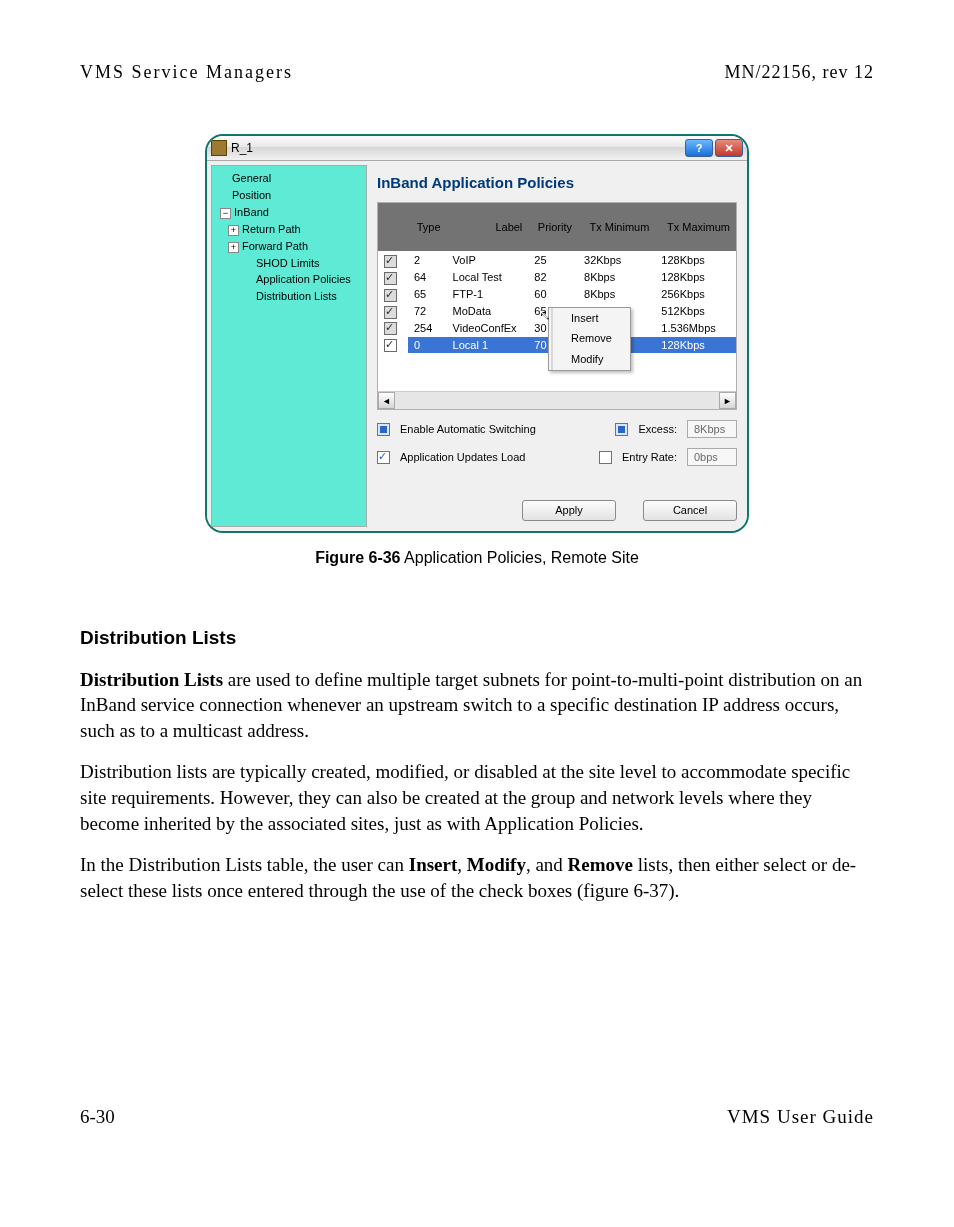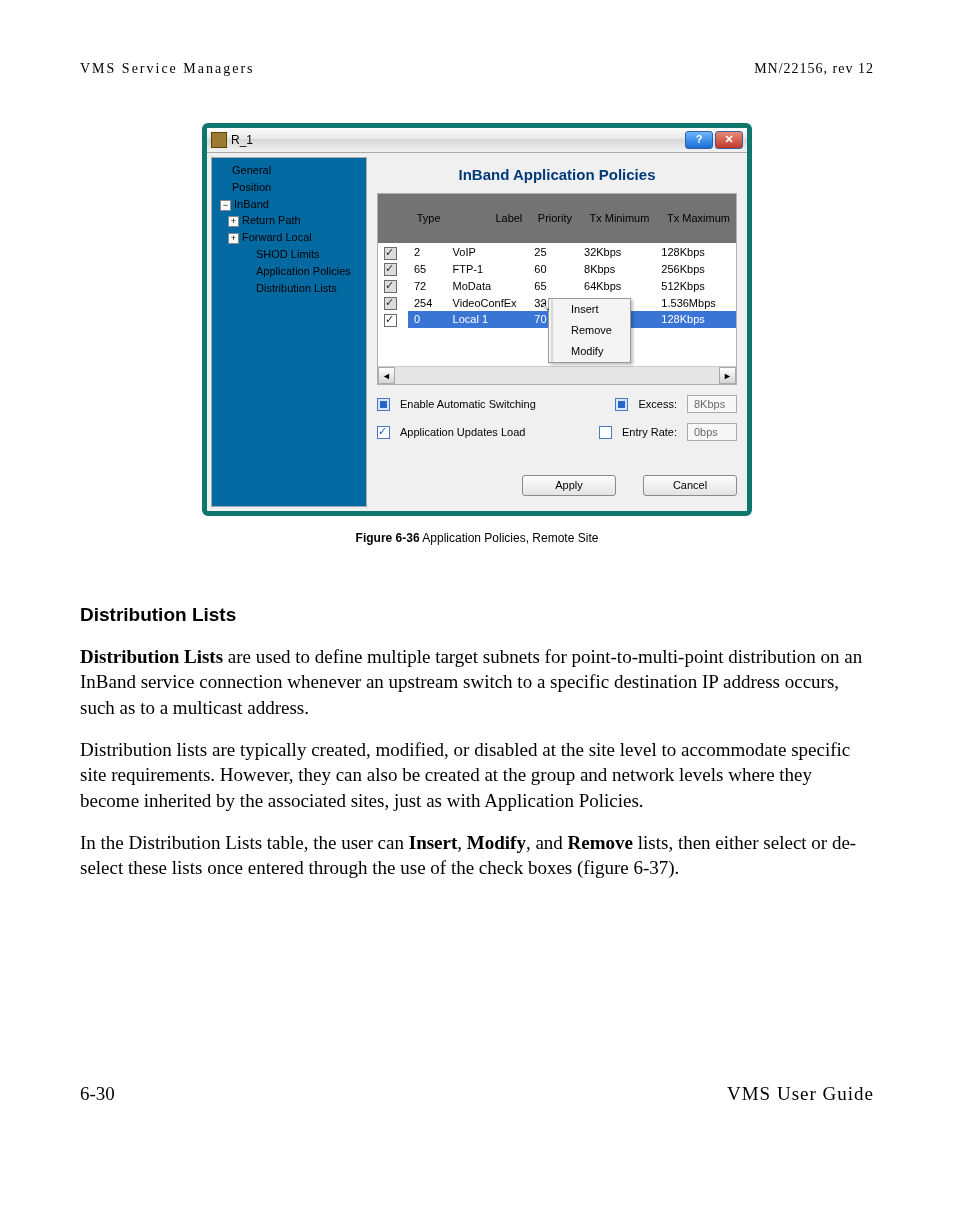--- a/index.html
+++ b/index.html
@@ -7,41 +7,42 @@
     margin: 0;
     padding: 60px 80px;
     background: #fff;
     color: #000;
     font-size: 19px;
     line-height: 1.35;
   }
   .header {
     display: flex;
     justify-content: space-between;
-    font-size: 14px;
+    font-size: 18px;
     letter-spacing: 1px;
-    margin-bottom: 44px;
+    margin-bottom: 18px;
   }
   .header-left { letter-spacing: 2px; }
   .figure-wrap {
     display: flex;
     flex-direction: column;
     align-items: center;
     margin-bottom: 56px;
   }
   .window {
     width: 540px;
-    border: 5px solid #0f766e;
-    border-radius: 6px;
+    border: 2px solid #0f766e;
+    border-radius: 18px;
     overflow: hidden;
     font-family: Tahoma, Arial, sans-serif;
     font-size: 11px;
     color: #000;
     background: #f0f0f0;
     box-shadow: 0 0 0 1px #ccc inset;
+    margin-top: 32px;
   }
   .titlebar {
     height: 24px;
     background: linear-gradient(#fdfdfd, #e8e8e8 45%, #d6d6d6 46%, #f2f2f2);
     border-bottom: 1px solid #aaa;
     display: flex;
     align-items: center;
     padding: 0 4px;
   }
   .titlebar .sysicon {
@@ -62,21 +63,21 @@
   .tb-help { background: linear-gradient(#6bb7ff,#1a6fd6); }
   .tb-close { background: linear-gradient(#e98a7a,#c0392b); }
   .body-area {
     display:flex;
     background:#f0f0f0;
   }
   .tree {
     width: 150px;
     border: 1px solid #aaa;
     margin: 4px;
-    background:#0369a1;
+    background:#5eead4;
     padding: 4px 2px;
     min-height: 340px;
   }
   .tree .node {
     padding: 1px 0 1px 6px;
     white-space: nowrap;
     font-size: 11px;
   }
   .tree .lvl1 { padding-left: 14px; }
   .tree .lvl2 { padding-left: 30px; }
@@ -95,21 +96,20 @@
     width:9px;
     margin-right:3px;
   }
   .right {
     flex:1;
     padding: 6px 10px 10px 6px;
     display:flex;
     flex-direction:column;
   }
   .panel-title {
-    text-align:center;
     font-weight:bold;
     font-size: 15px;
     color:#003a7a;
     padding: 6px 0 8px;
   }
   .tbl-wrap {
     border: 1px solid #b0b0b0;
     background:#fff;
     position: relative;
   }
@@ -221,21 +221,21 @@
     text-align:center;
   }
   .btn-row {
     display:flex;
     justify-content:flex-end;
     gap: 27px;
     margin-top: 34px;
   }
   .figcap {
     font-family: Arial, sans-serif;
-    font-size: 12px;
+    font-size: 16px;
     margin-top: 14px;
   }
   .figcap b { font-weight:bold; }
   h3.sect {
     font-family: Arial, sans-serif;
     font-size: 19px;
     font-weight: bold;
     margin: 0 0 10px;
   }
   p { margin: 16px 0 16px; }
@@ -264,21 +264,21 @@
         <span class="tb-btn tb-help">?</span>
         <span class="tb-btn tb-close">✕</span>
       </span>
     </div>
     <div class="body-area">
       <div class="tree">
         <div class="node"><span class="dots"></span><span>General</span></div>
         <div class="node"><span class="dots"></span><span>Position</span></div>
         <div class="node"><span class="exp">−</span><span>InBand</span></div>
         <div class="node lvl1"><span class="exp">+</span><span>Return Path</span></div>
-        <div class="node lvl1"><span class="exp">+</span><span>Forward Local</span></div>
+        <div class="node lvl1"><span class="exp">+</span><span>Forward Path</span></div>
         <div class="node lvl2"><span class="dots"></span><span>SHOD Limits</span></div>
         <div class="node lvl2"><span class="dots"></span><span>Application Policies</span></div>
         <div class="node lvl2"><span class="dots"></span><span>Distribution Lists</span></div>
       </div>
       <div class="right">
         <div class="panel-title">InBand Application Policies</div>
         <div class="tbl-wrap">
           <table class="policies">
             <tbody>
                 <tr>
@@ -288,20 +288,28 @@
               <th>Priority</th>
               <th>Tx Minimum</th>
               <th>Tx Maximum</th>
             </tr>
             <tr>
               <td><span class="chk gray on"></span></td>
               <td>2</td>
                   <td>VoIP</td>
                   <td>25</td>
                   <td>32Kbps</td>
+                  <td>128Kbps</td>
+            </tr>
+            <tr>
+              <td><span class="chk gray on"></span></td>
+              <td>64</td>
+                  <td>Local Test</td>
+                  <td>82</td>
+                  <td>8Kbps</td>
                   <td>128Kbps</td>
             </tr>
             <tr>
               <td><span class="chk gray on"></span></td>
               <td>65</td>
                   <td>FTP-1</td>
                   <td>60</td>
                   <td>8Kbps</td>
                   <td>256Kbps</td>
             </tr>

